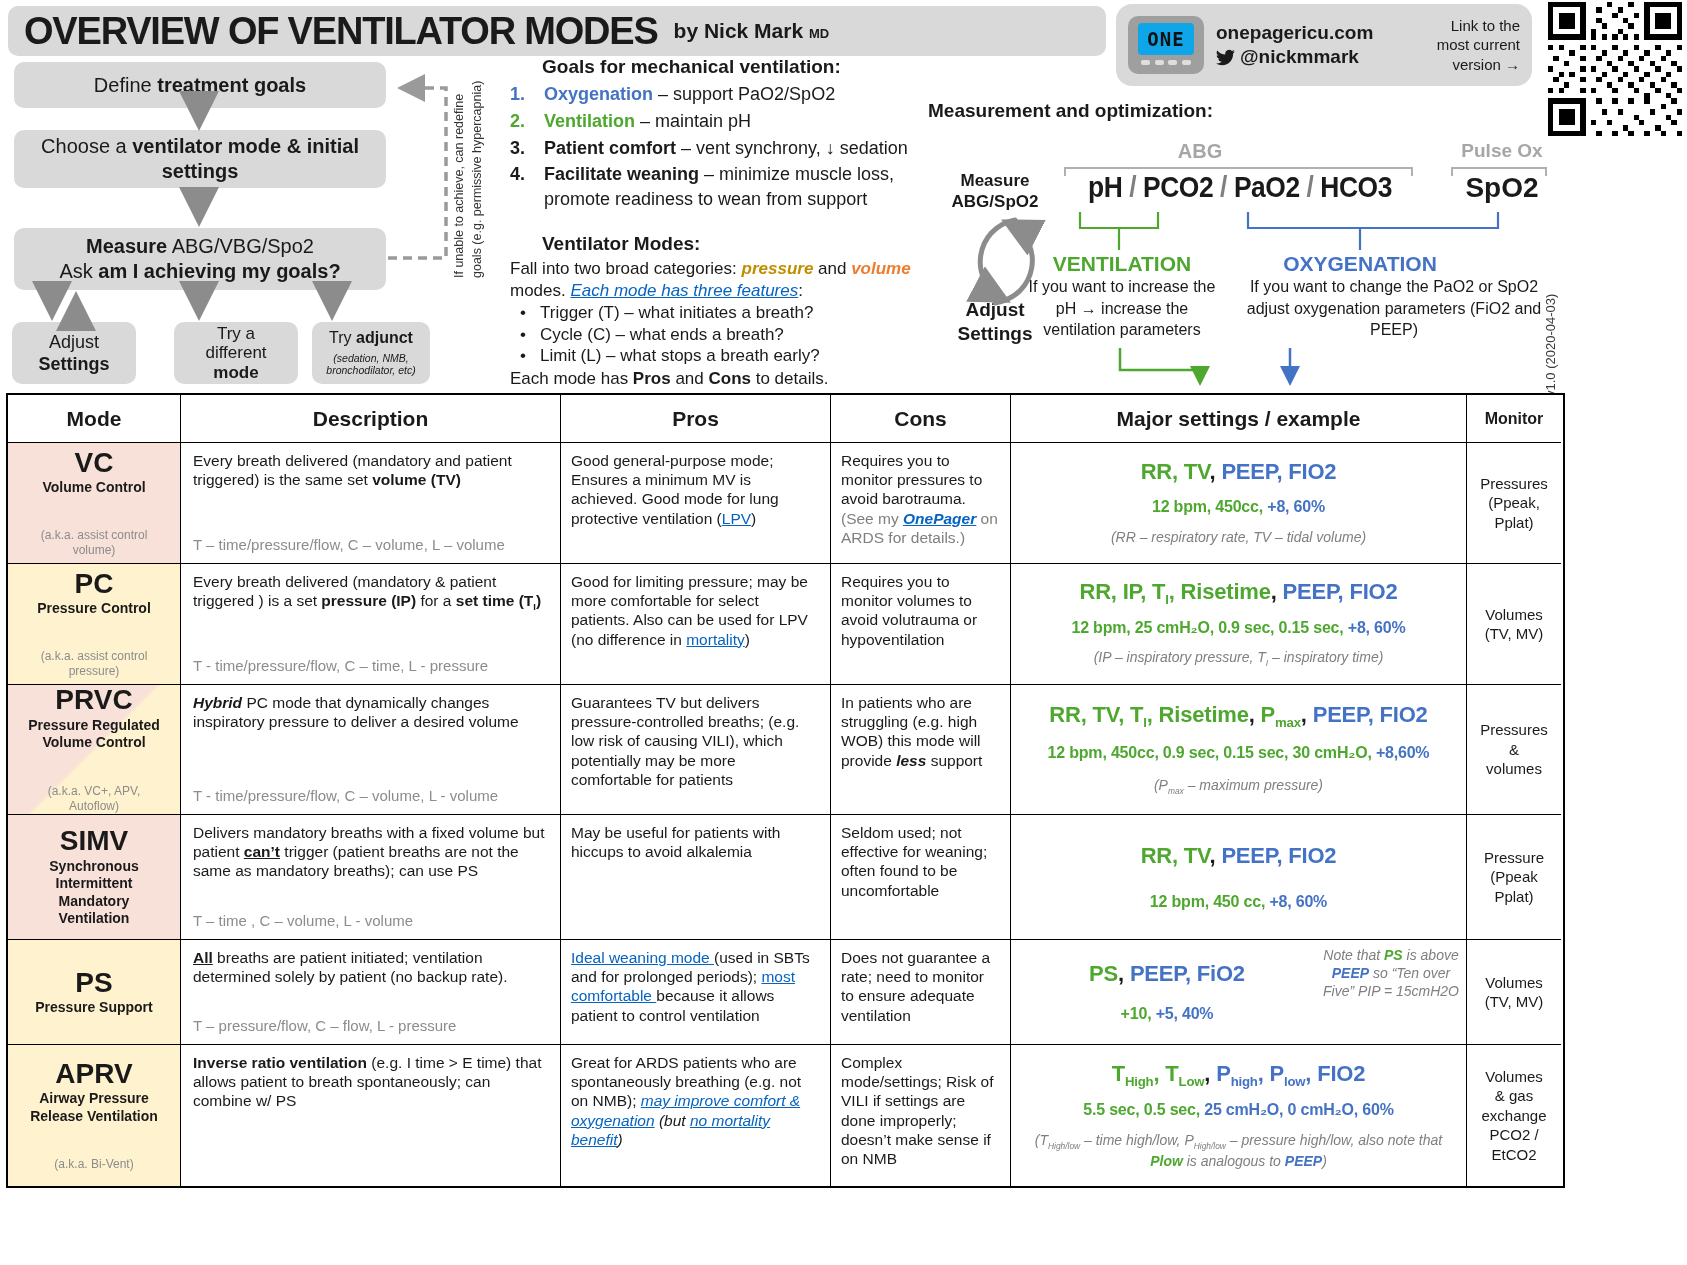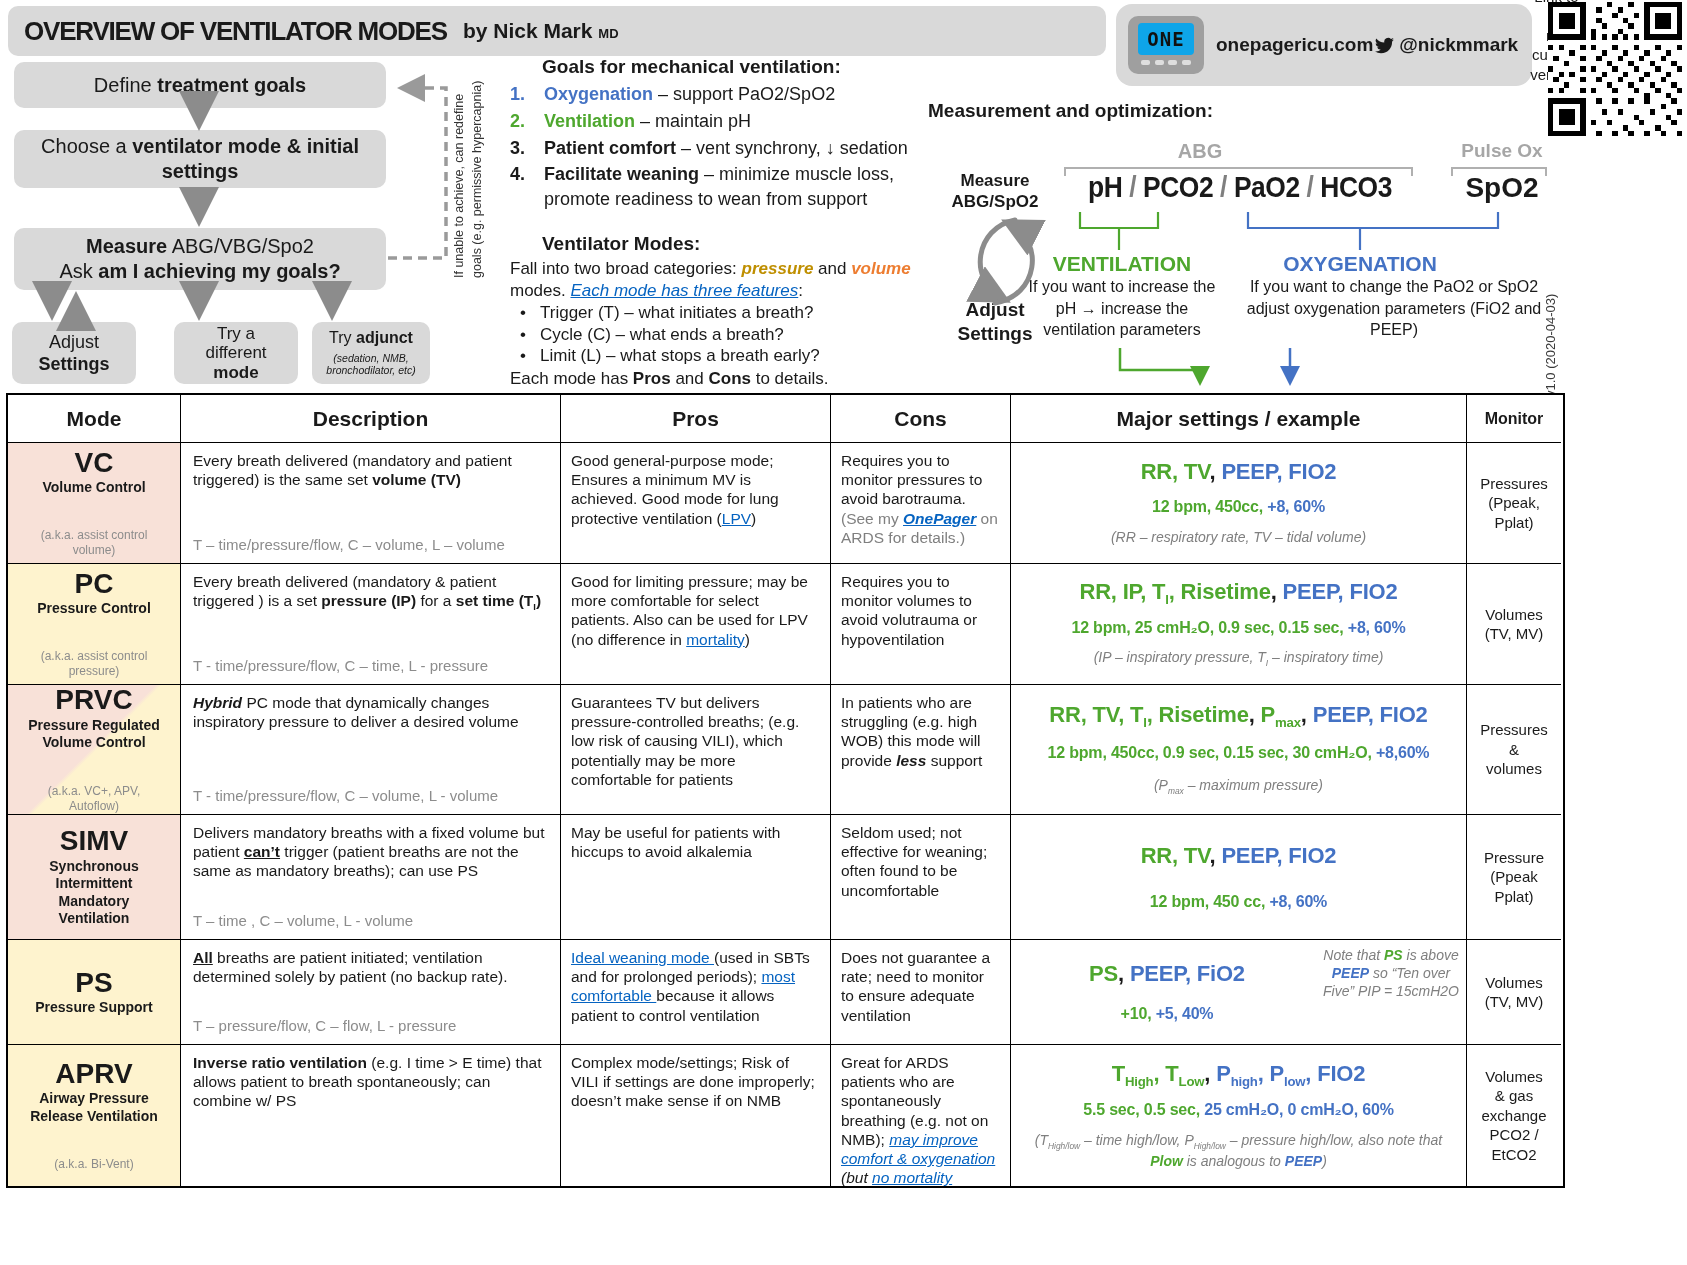--- a/index.html
+++ b/index.html
@@ -14,29 +14,29 @@
   .c-gray { color:#7f7f7f; }
   .c-orange { color:#ED7D31; }
   .c-gold { color:#BF8F00; }
   .bold { font-weight:700; }
   .italic { font-style:italic; }
   .underline { text-decoration:underline; }
   sub { font-size:60%; }
 
   
   .title-bar { left:8px; top:6px; width:1098px; height:50px; background:#d9d9d9; border-radius:10px; display:flex; align-items:center; padding:0 16px; gap:16px; }
-  .title { font-size:26px; font-weight:800; letter-spacing:-1.2px; white-space:nowrap; }
+  .title { font-size:38px; font-weight:800; letter-spacing:-1.2px; white-space:nowrap; }
   .byline { font-size:21px; font-weight:600; white-space:nowrap; }
   .byline .md { font-size:13px; }
   .brand-badge { left:1116px; top:4px; width:416px; height:82px; background:#d9d9d9; border-radius:16px; display:flex; align-items:center; gap:12px; padding:0 12px; }
   .pager { width:76px; height:58px; background:#9f9f9f; border-radius:10px; flex:0 0 auto; }
   .pager-screen { margin:7px auto 0; width:56px; height:32px; background:#0ea5e9; border-radius:4px; display:flex; align-items:center; justify-content:center; font-family:"DejaVu Sans Mono", monospace; font-weight:800; font-size:19px; letter-spacing:1px; color:#111; }
   .pager-dots { display:flex; justify-content:space-evenly; margin-top:5px; padding:0 8px; }
   .pager-dots i { width:9px; height:5px; background:#dedede; border-radius:2px; }
-  .brand-text { display:flex; flex-direction:row; gap:2px; }
+  .brand-text { display:flex; flex-direction:column; gap:2px; }
   .site { font-size:19px; font-weight:700; }
   .handle-row { display:flex; align-items:center; gap:5px; font-size:19px; font-weight:700; }
   .link-note { margin-left:auto; text-align:right; font-size:15px; line-height:1.3; white-space:pre-line; }
   .qr { left:1548px; top:2px; }
   .version { left:1543px; top:222px; height:175px; font-size:13px; color:#3a3a3a; writing-mode:vertical-rl; transform:rotate(180deg); white-space:nowrap; }
 
   
   .fbox { position:absolute; background:#d9d9d9; border-radius:10px; display:flex; flex-direction:column; align-items:center; justify-content:center; text-align:center; font-size:20px; line-height:1.25; white-space:pre-line; }
   .fb1 { left:14px; top:62px; width:372px; height:46px; }
   .fb2 { left:14px; top:130px; width:372px; height:58px; }
@@ -384,24 +384,24 @@
 
     <div class="cell mode-cell bg-yellow row-last">
       <span class="abbr">APRV</span>
       <span class="mname">Airway Pressure Release Ventilation</span>
       <span class="aka">(a.k.a. Bi-Vent)</span>
     </div>
     <div class="cell desc-cell row-last">
       <p class="rich"><span class="bold">Inverse ratio ventilation</span><span> (e.g. I time &gt; E time) that allows patient to breath spontaneously; can combine w/ PS</span></p>
     </div>
     <div class="cell body-cell row-last">
+        <p class="rich"><span>Great for ARDS patients who are spontaneously breathing (e.g. not on NMB); </span><span class="c-link italic underline">may improve comfort &amp; oxygenation</span><span class="italic"> (but </span><span class="c-link italic underline">no mortality benefit</span><span class="italic">)</span></p>
+      </div>
+    <div class="cell body-cell row-last">
         <p class="rich"><span>Complex mode/settings; Risk of VILI if settings are done improperly; doesn’t make sense if on NMB</span></p>
-      </div>
-    <div class="cell body-cell row-last">
-        <p class="rich"><span>Great for ARDS patients who are spontaneously breathing (e.g. not on NMB); </span><span class="c-link italic underline">may improve comfort &amp; oxygenation</span><span class="italic"> (but </span><span class="c-link italic underline">no mortality benefit</span><span class="italic">)</span></p>
       </div>
     <div class="cell set-cell row-last">
       <div class="set-line rich"><span class="c-g bold">T</span><sub class="c-g bold">High</sub><span class="c-g bold">, </span><span class="c-g bold">T</span><sub class="c-g bold">Low</sub><span class="bold">, </span><span class="c-b bold">P</span><sub class="c-b bold">high</sub><span class="c-b bold">, </span><span class="c-b bold">P</span><sub class="c-b bold">low</sub><span class="c-b bold">, </span><span class="c-b bold">FIO2</span></div>
       <div class="val-line rich"><span class="c-g bold">5.5 sec, 0.5 sec,</span><span class="c-b bold"> 25 cmH₂O, 0 cmH₂O, 60%</span></div>
       <div class="note-line rich"><span class="c-gray italic">(T</span><sub class="c-gray italic">High/low</sub><span class="c-gray italic"> – time high/low, P</span><sub class="c-gray italic">High/low</sub><span class="c-gray italic"> – pressure high/low, also note that </span><span class="c-g bold italic">Plow</span><span class="c-gray italic"> is analogous to </span><span class="c-b bold italic">PEEP</span><span class="c-gray italic">)</span></div>
     </div>
     <div class="cell mon-cell col6 row-last">Volumes
 &amp; gas
 exchange
 PCO2 /

